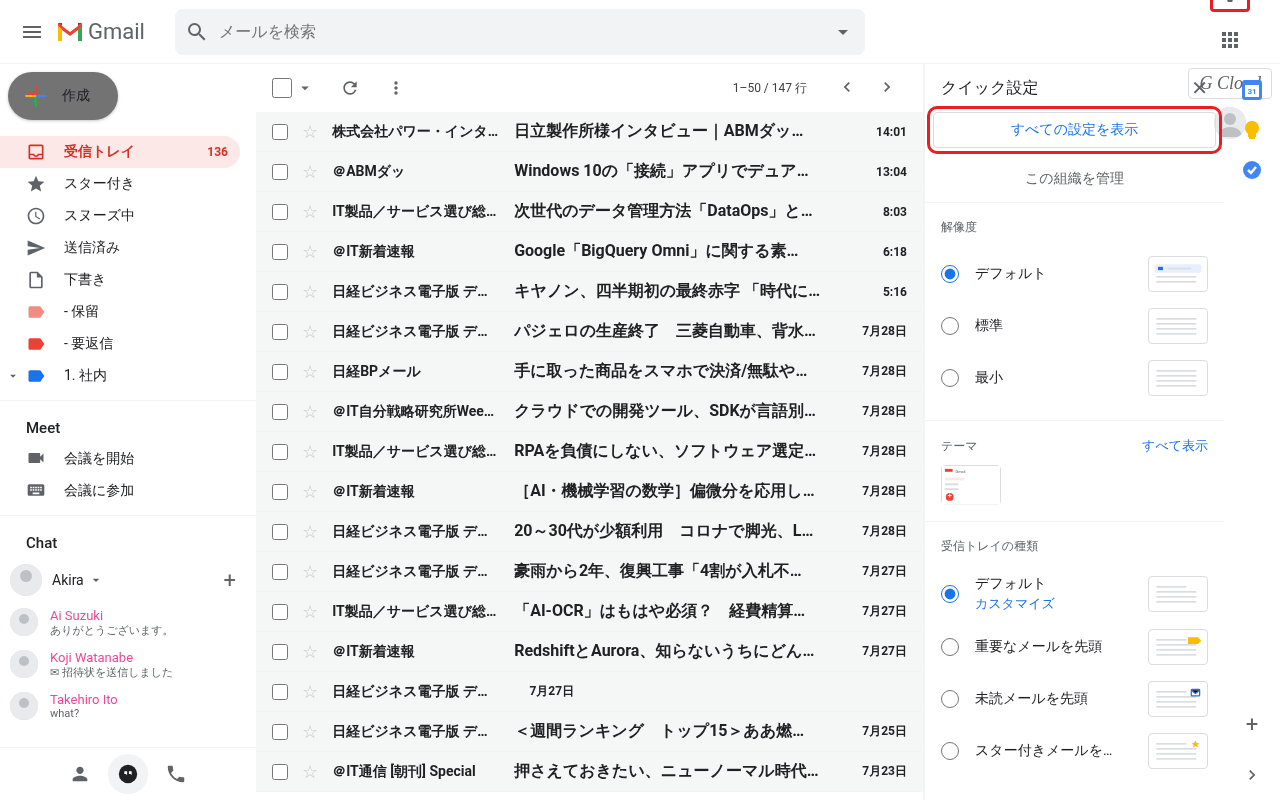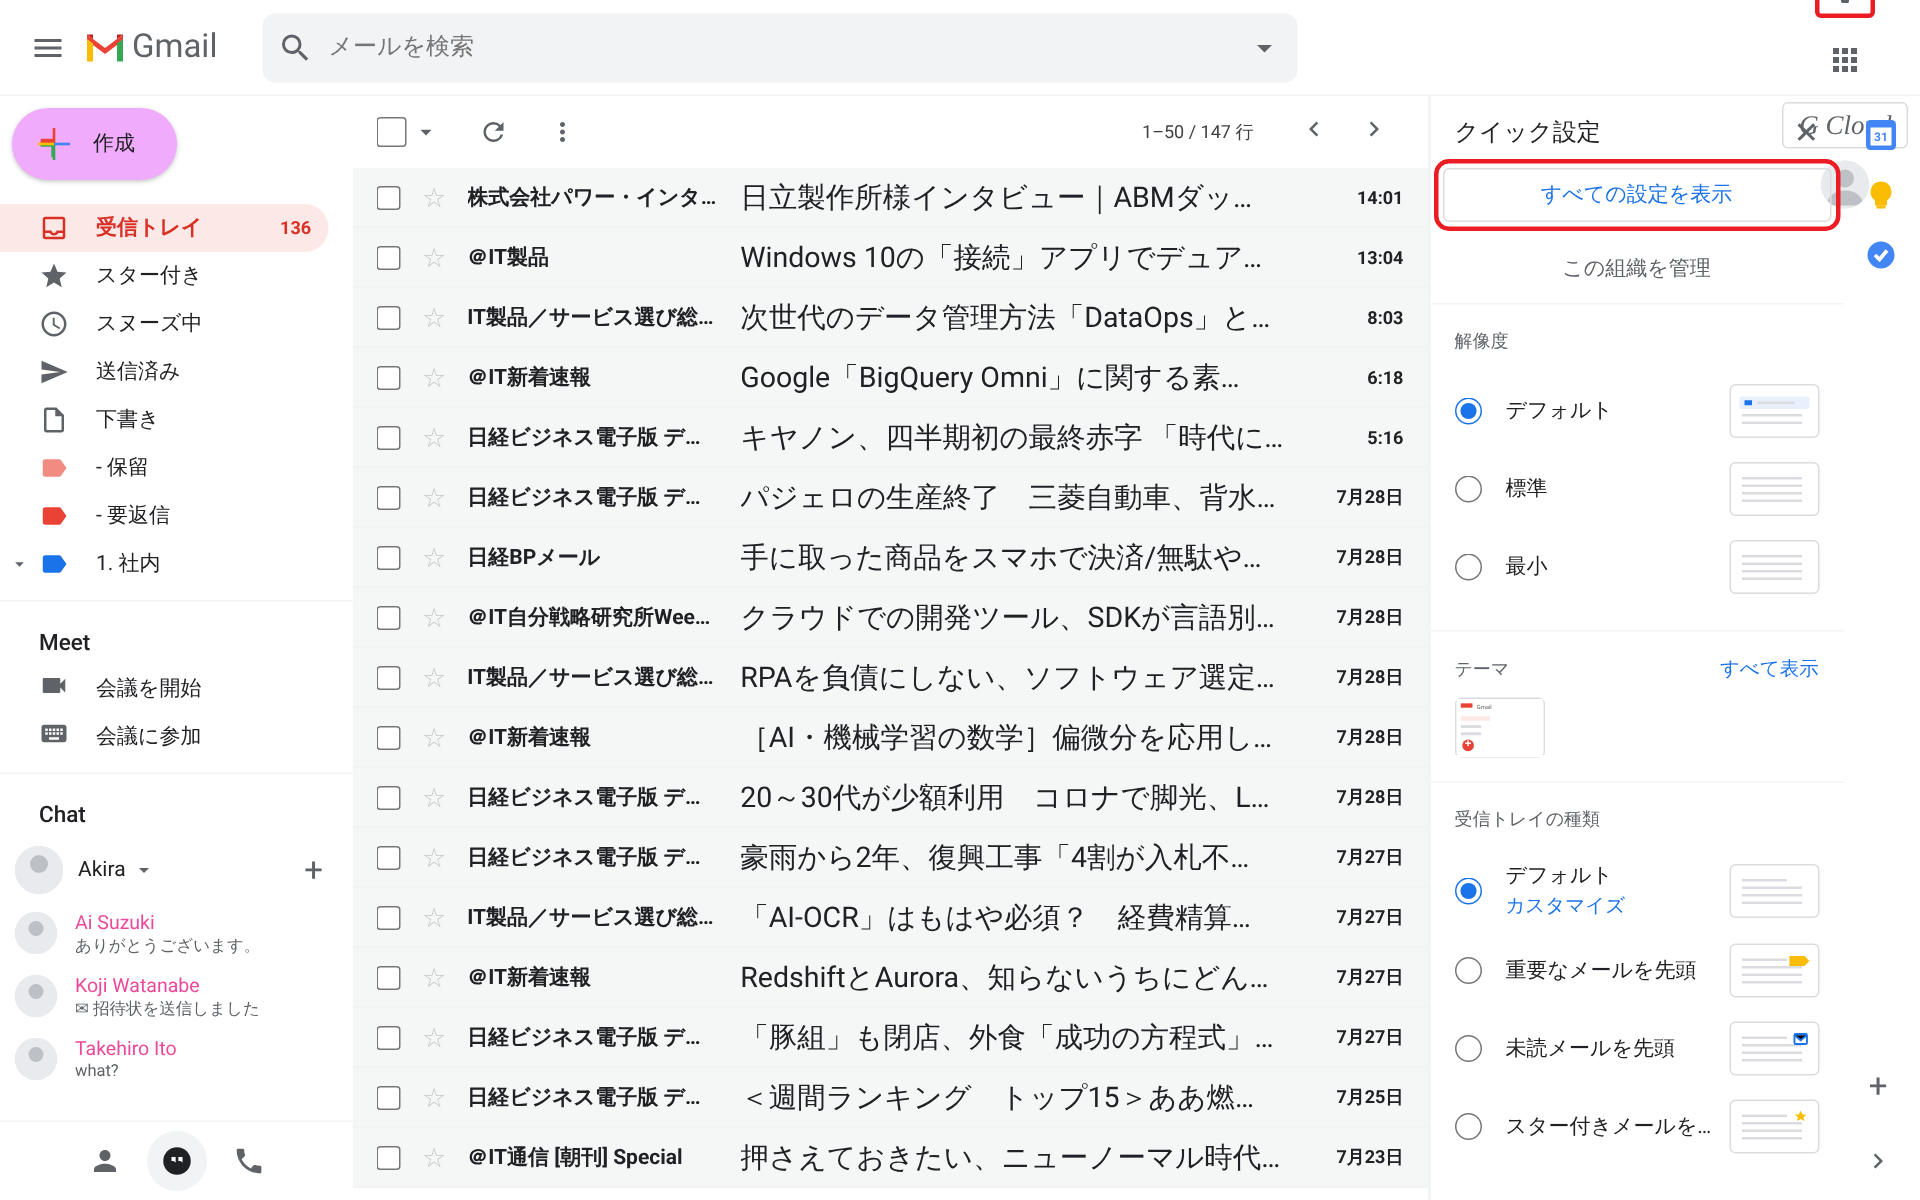--- a/index.html
+++ b/index.html
@@ -13,21 +13,21 @@
 .search-box input { flex: 1; border: none; background: transparent; font-size: 16px; outline: none; color: #5f6368; margin-left: 10px; }
 .header-right { margin-left: auto; display: flex; align-items: center; gap: 8px; flex-direction: column; }
 .icon-btn { width: 40px; height: 40px; border-radius: 50%; display: flex; align-items: center; justify-content: center; cursor: pointer; color: #5f6368; }
 .gear-highlight { border: 3px solid #ec1c24; border-radius: 4px; }
 .brand-box { border: 1px solid #dadce0; border-radius: 4px; padding: 4px 10px; font-family: cursive; font-size: 18px; color: #5f6368; font-style: italic; }
 .avatar { width: 32px; height: 32px; border-radius: 50%; background: #ddd; overflow: hidden; }
 .avatar svg { width: 100%; height: 100%; }
 
 .main { display: flex; height: 736px; }
 .sidebar { width: 256px; padding-top: 8px; display: flex; flex-direction: column; }
-.compose-btn { margin: 0 0 16px 8px; width: 110px; height: 48px; border-radius: 24px; box-shadow: 0 1px 3px rgba(60,64,67,.3); display: flex; align-items: center; padding: 0 20px 0 12px; cursor: pointer; background: #f0abfc; }
+.compose-btn { margin: 0 0 16px 8px; width: 110px; height: 48px; border-radius: 24px; box-shadow: 0 1px 3px rgba(60,64,67,.3); display: flex; align-items: center; padding: 0 20px 0 12px; cursor: pointer; background: #737373; }
 .compose-btn .plus { width: 32px; height: 32px; margin-right: 10px; }
 .nav-item { height: 32px; display: flex; align-items: center; padding: 0 12px 0 26px; border-radius: 0 16px 16px 0; cursor: pointer; margin-right: 16px; font-size: 14px; color: #202124; }
 .nav-item.active { background: #fce8e6; color: #d93025; font-weight: 700; }
 .nav-item.active .nav-count { color: #d93025; }
 .nav-item .nav-icon { width: 20px; margin-right: 18px; color: #5f6368; display: flex; align-items: center; }
 .nav-item.active .nav-icon { color: #d93025; }
 .nav-item .nav-label { flex: 1; }
 .nav-item .nav-count { font-size: 12px; font-weight: 700; }
 .nav-item.sub { padding-left: 50px; }
 .section-head { font-size: 15px; font-weight: 500; padding: 10px 0 6px 26px; color: #202124; }
@@ -47,21 +47,21 @@
 .content { flex: 1; display: flex; flex-direction: column; border-right: 1px solid #f1f3f4; }
 .toolbar { height: 48px; display: flex; align-items: center; padding: 0 16px; }
 .toolbar .cb { width: 20px; height: 20px; margin-right: 4px; }
 .toolbar .pag { margin-left: auto; font-size: 12px; color: #404040; margin-right: 20px; }
 .toolbar .pag-btn { color: #5f6368; padding: 0 10px; cursor: pointer; }
 .list { overflow-y: auto; }
 .row { height: 40px; display: flex; align-items: center; padding: 0 16px; border-bottom: 1px solid #f1f3f4; cursor: pointer; background: rgba(242,245,245,0.8); }
 .row input[type=checkbox] { width: 16px; height: 16px; margin-right: 14px; accent-color: #5f6368; }
 .row .star { color: #c7c7c7; margin-right: 14px; font-size: 18px; }
 .row .sender { width: 182px; font-weight: 700; font-size: 14px; white-space: nowrap; overflow: hidden; text-overflow: ellipsis; }
-.row .subject { flex: 1; font-size: 19px; font-weight: 400; white-space: nowrap; overflow: hidden; text-overflow: ellipsis; padding-right: 20px; }
+.row .subject { flex: 1; font-size: 16px; font-weight: 700; white-space: nowrap; overflow: hidden; text-overflow: ellipsis; padding-right: 20px; }
 .row .time { font-size: 12px; font-weight: 700; width: 60px; text-align: right; }
 
 .panel { width: 300px; border-left: 1px solid #f1f3f4; padding: 0; }
 .panel-head { height: 48px; display: flex; align-items: center; padding: 0 16px; font-size: 16px; }
 .panel-head .close { margin-left: auto; font-size: 20px; color: #5f6368; cursor: pointer; }
 .all-settings { margin: 0 8px 8px; height: 36px; border: 1px solid #dadce0; border-radius: 4px; display: flex; align-items: center; justify-content: center; color: #1a73e8; font-size: 14px; cursor: pointer; outline: 3px solid #ec1c24; outline-offset: 3px; }
 .org-manage { text-align: center; padding: 14px 0; color: #5f6368; font-size: 14px; border-bottom: 1px solid #f1f3f4; cursor: pointer; }
 .panel-section { padding: 16px; border-bottom: 1px solid #f1f3f4; }
 .panel-section .sec-title { font-size: 12px; color: #5f6368; margin-bottom: 12px; }
 .opt { display: flex; align-items: center; padding: 8px 0; cursor: pointer; }
@@ -323,21 +323,21 @@
         <div class="row">
           <input type="checkbox" style="">
           <span class="star">☆</span>
           <span class="sender">株式会社パワー・インタ…</span>
           <span class="subject">日立製作所様インタビュー｜ABMダッ…</span>
           <span class="time">14:01</span>
         </div>
         <div class="row">
           <input type="checkbox" style="">
           <span class="star">☆</span>
-          <span class="sender">＠IT製品</span>
+          <span class="sender">＠ABMダッ</span>
           <span class="subject">Windows 10の「接続」アプリでデュア…</span>
           <span class="time">13:04</span>
         </div>
         <div class="row">
           <input type="checkbox" style="">
           <span class="star">☆</span>
           <span class="sender">IT製品／サービス選び総…</span>
           <span class="subject">次世代のデータ管理方法「DataOps」と…</span>
           <span class="time">8:03</span>
         </div>
@@ -415,21 +415,20 @@
           <input type="checkbox" style="">
           <span class="star">☆</span>
           <span class="sender">＠IT新着速報</span>
           <span class="subject">RedshiftとAurora、知らないうちにどん…</span>
           <span class="time">7月27日</span>
         </div>
         <div class="row">
           <input type="checkbox" style="">
           <span class="star">☆</span>
           <span class="sender">日経ビジネス電子版 デ…</span>
-          <span class="subject">「豚組」も閉店、外食「成功の方程式」…</span>
           <span class="time">7月27日</span>
         </div>
         <div class="row">
           <input type="checkbox" style="">
           <span class="star">☆</span>
           <span class="sender">日経ビジネス電子版 デ…</span>
           <span class="subject">＜週間ランキング　トップ15＞ああ燃…</span>
           <span class="time">7月25日</span>
         </div>
         <div class="row">

